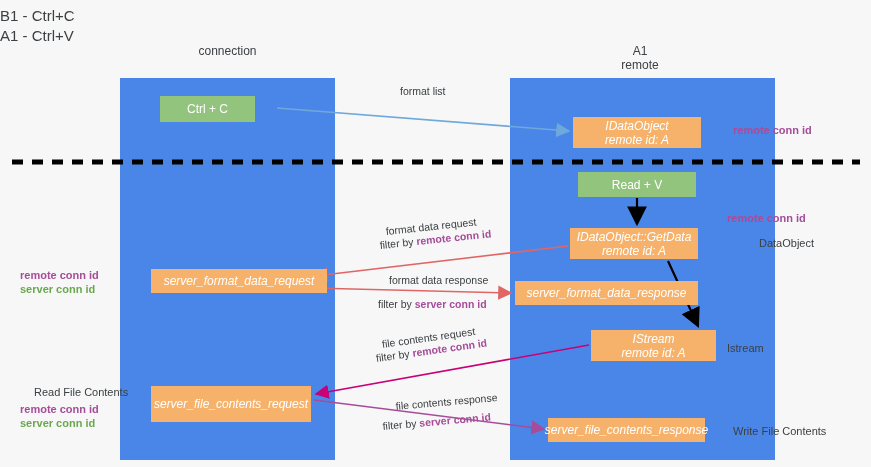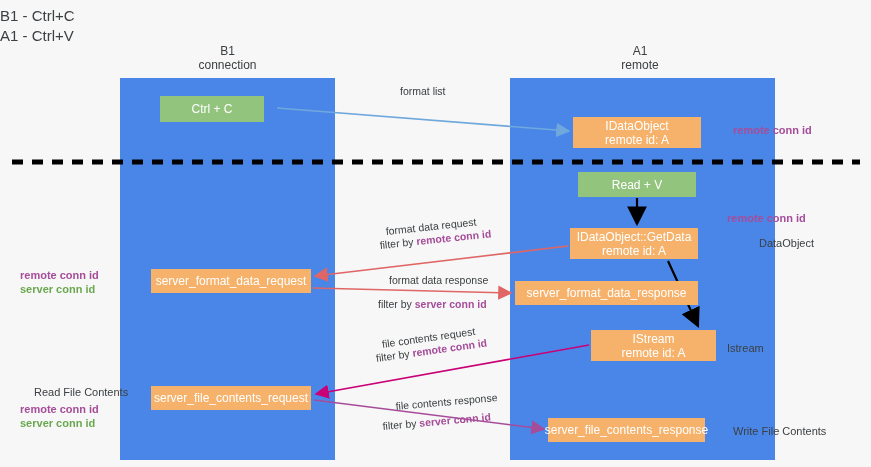--- a/index.html
+++ b/index.html
@@ -36,30 +36,30 @@
     font-size:12px;
     line-height:14px;
     display:flex;
     flex-direction:column;
     align-items:center;
     justify-content:center;
     text-align:center;
     box-sizing:border-box;
   }
   .green{background:#93c47d;}
-  .orange{background:#f6b26b;}
-
-  .b-ctrlc{left:160px;top:96px;width:104px;height:26px;}
+  .orange{background:#f6b26b;font-style:italic;}
+
+  .b-ctrlc{left:160px;top:96px;width:95px;height:26px;}
   .b-idataobject{left:573px;top:117px;width:128px;height:31px;}
   .b-ctrlv{left:578px;top:172px;width:118px;height:25px;}
   .b-getdata{left:570px;top:228px;width:128px;height:31px;}
-  .b-sfdreq{left:151px;top:269px;width:160px;height:24px;text-align:right;}
+  .b-sfdreq{left:151px;top:269px;width:176px;height:24px;text-align:right;}
   .b-sfdresp{left:515px;top:281px;width:183px;height:24px;}
   .b-istream{left:591px;top:330px;width:125px;height:31px;}
-  .b-sfcreq{left:151px;top:386px;width:160px;height:24px;}
+  .b-sfcreq{left:151px;top:386px;width:160px;height:36px;}
   .b-sfcresp{left:548px;top:418px;width:157px;height:24px;}
 
   .note{position:absolute;font-size:11px;line-height:14px;}
   .purple{color:#a64d9a;font-weight:bold;}
   .green-t{color:#6aa84f;font-weight:bold;}
   .dark{color:#3c4043;}
 
   .rlabel{position:absolute;font-size:11px;line-height:14px;color:#3c4043;}
 
   .arrowlabel{position:absolute;font-size:10.5px;line-height:14px;color:#3c4043;white-space:nowrap;}
@@ -69,21 +69,20 @@
 <body>
 
 <div id="stage">
 
   <div class="title">
     <div>B1 - Ctrl+C</div>
     <div>A1 - Ctrl+V</div>
   </div>
 
   <div class="colhead colhead-b1">
-    <div>B1</div>
     <div>connection</div>
   </div>
   <div class="colhead colhead-a1">
     <div>A1</div>
     <div>remote</div>
   </div>
 
   <div class="lane lane-b1"></div>
   <div class="lane lane-a1"></div>
 

